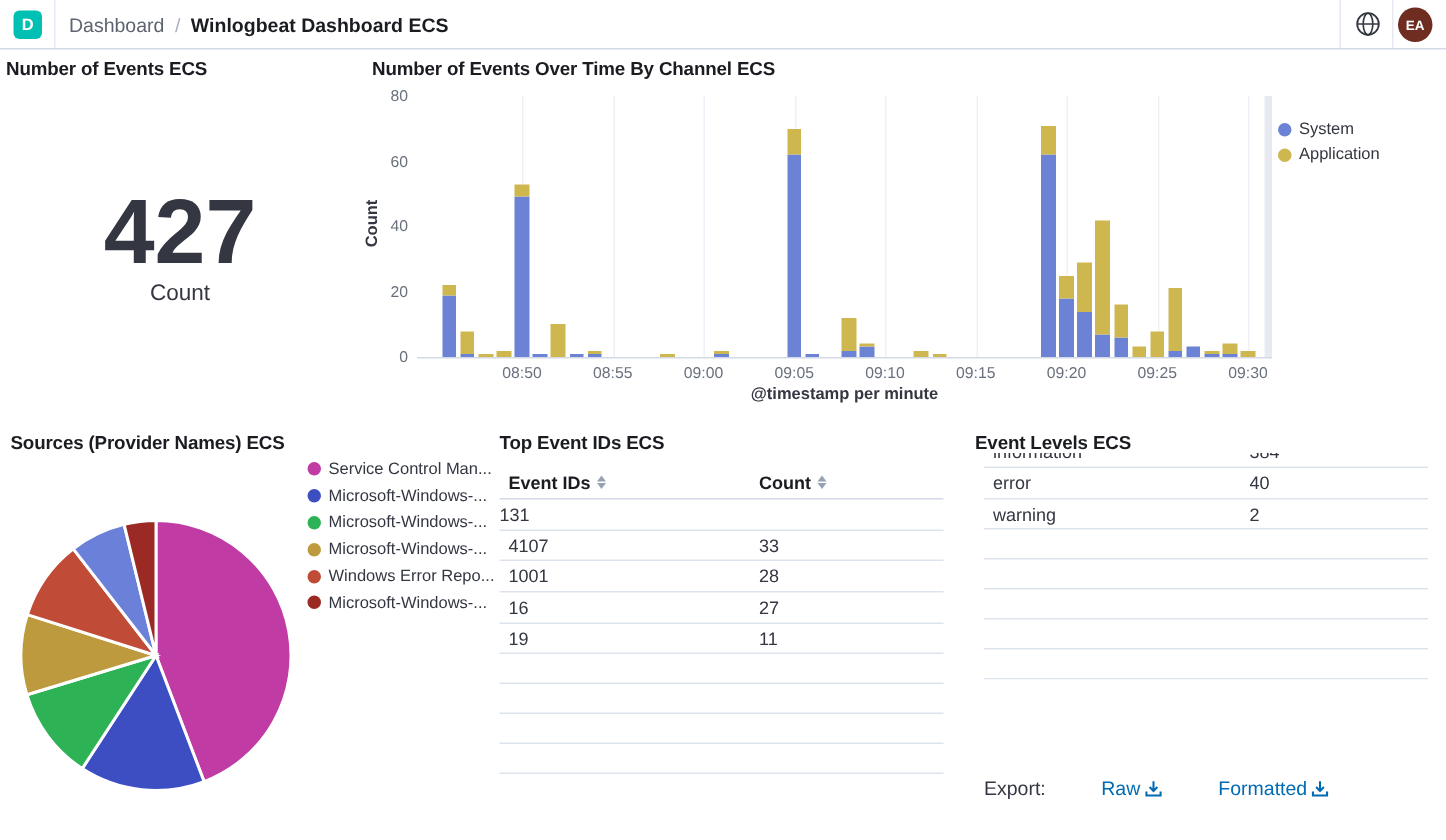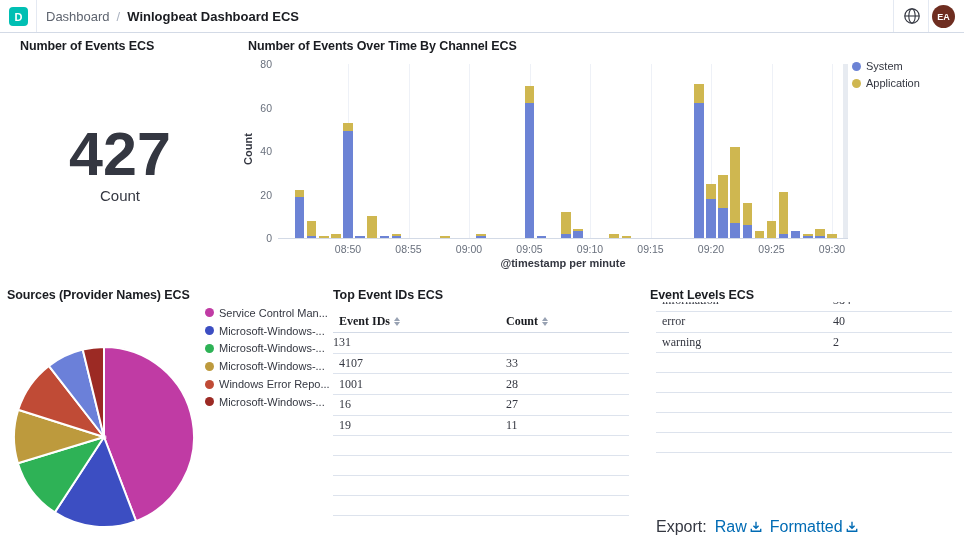--- a/index.html
+++ b/index.html
@@ -36,46 +36,46 @@
   .plot { position:absolute; left:0; top:0; width:724px; height:250px; }
   .gridline { position:absolute; width:1px; background:#eef1f7; }
   .baseline { position:absolute; height:1px; background:#d3dae6; }
   .bar-seg { position:absolute; cursor:pointer; }
   .x-tick { position:absolute; font-size:10.5px; color:#69707d; width:50px; text-align:center; }
   .y-tick { position:absolute; font-size:10.5px; color:#69707d; width:26px; text-align:right; }
   .y-title { position:absolute; left:-42px; top:107px; width:100px; text-align:center;
              font-size:11px; font-weight:bold; color:#343741; transform:rotate(-90deg); }
   .x-title { position:absolute; top:221px; font-size:11px; font-weight:bold; color:#343741; text-align:center; }
   .endzone { position:absolute; background:#d3dae6; opacity:0.55; }
-  .legend { position:absolute; display:flex; flex-direction:column; gap:5px; }
+  .legend { position:absolute; display:flex; flex-direction:column; gap:5px;margin-top:20px; }
   .legend-item { display:flex; align-items:center; gap:5px; font-size:11px; color:#343741; cursor:pointer; }
   .legend-dot { width:9px; height:9px; border-radius:50%; flex:0 0 auto; }
 
   
   .pie-svg { position:absolute; left:9px; top:342px; }
   .pie-legend { position:absolute; left:205px; top:304px; display:flex; flex-direction:column; gap:0; }
   .pie-legend .legend-item { height:17.8px; font-size:11px; }
 
   
   .dtable { position:absolute; width:296px; }
-  .t-row { display:flex; align-items:center; height:20.7px; border-bottom:1px solid #dde3ed; font-size:12px; color:#343741;font-family:Liberation Serif, serif; }
+  .t-row { display:flex; align-items:center; height:20.7px; border-bottom:1px solid #dde3ed; font-size:12px; color:#343741; }
   .t-row.header { font-weight:bold; color:#1a1c21; border-bottom:1px solid #d3dae6; height:22px; cursor:pointer; }
   .t-cell1 { flex:0 0 auto; padding-left:6px; display:flex; align-items:center; gap:4px; }
   .t-cell2 { flex:0 0 auto; display:flex; align-items:center; gap:4px; }
   .t-row.clipped { height:10px; overflow:hidden; }
   .t-row.clipped .clipwrap { display:flex; width:100%; margin-top:-12px; }
   .t-row.empty { height:20px; }
   .sort-icon { display:inline-flex; flex-direction:column; gap:1px; }
   .sort-icon i { display:block; width:0; height:0; border-left:3.5px solid transparent; border-right:3.5px solid transparent; }
   .sort-icon i.up { border-bottom:4px solid #98a2b3; }
   .sort-icon i.dn { border-top:4px solid #98a2b3; }
 
   
-  .export-row { position:absolute; left:656px; top:518px; display:flex; align-items:center; font-size:16px; color:#343741; gap:8px;text-align:center; }
-  .export-link { color:#006bb4; cursor:pointer; display:flex; align-items:center; gap:3px; }
+  .export-row { position:absolute; left:656px; top:518px; display:flex; align-items:center; font-size:13px; color:#343741; gap:19px;text-align:center; }
+  .export-link { color:#006bb4; cursor:pointer; display:flex; align-items:center; gap:3px;margin-left:18px; }
 </style>
 </head>
 <body>
 
 <div class="screen">
 
   <header class="topbar">
     <div class="logo">D</div>
     <div class="vdiv" style="left:36px;"></div>
     <nav class="breadcrumb">
@@ -87,21 +87,21 @@
     <svg class="globe-btn" viewBox="0 0 18 18">
       <circle cx="9" cy="9" r="7.2" fill="none" stroke="#343741" stroke-width="1.2"></circle>
       <ellipse cx="9" cy="9" rx="3.2" ry="7.2" fill="none" stroke="#343741" stroke-width="1.1"></ellipse>
       <line x1="1.8" y1="9" x2="16.2" y2="9" stroke="#343741" stroke-width="1.1"></line>
     </svg>
     <div class="vdiv" style="left:928px;"></div>
     <div class="avatar">EA</div>
   </header>
 
   <section>
-    <h3 class="panel-title" style="left:20px; top:39px;">Number of Events ECS</h3>
+    <h3 class="panel-title" style="left:4px; top:39px;">Number of Events ECS</h3>
     <div class="metric-value">427</div>
     <div class="metric-label">Count</div>
   </section>
 
   <section class="chart-wrap">
     <h3 class="panel-title" style="left:8px; top:3px;">Number of Events Over Time By Channel ECS</h3>
     <div class="plot" id="barplot">
         <div class="gridline" style="left: 108px; top: 28px; height: 174px;"></div>
         <div class="x-tick" style="left: 83px; top: 207px;">08:50</div>
         <div class="gridline" style="left: 168.5px; top: 28px; height: 174px;"></div>

